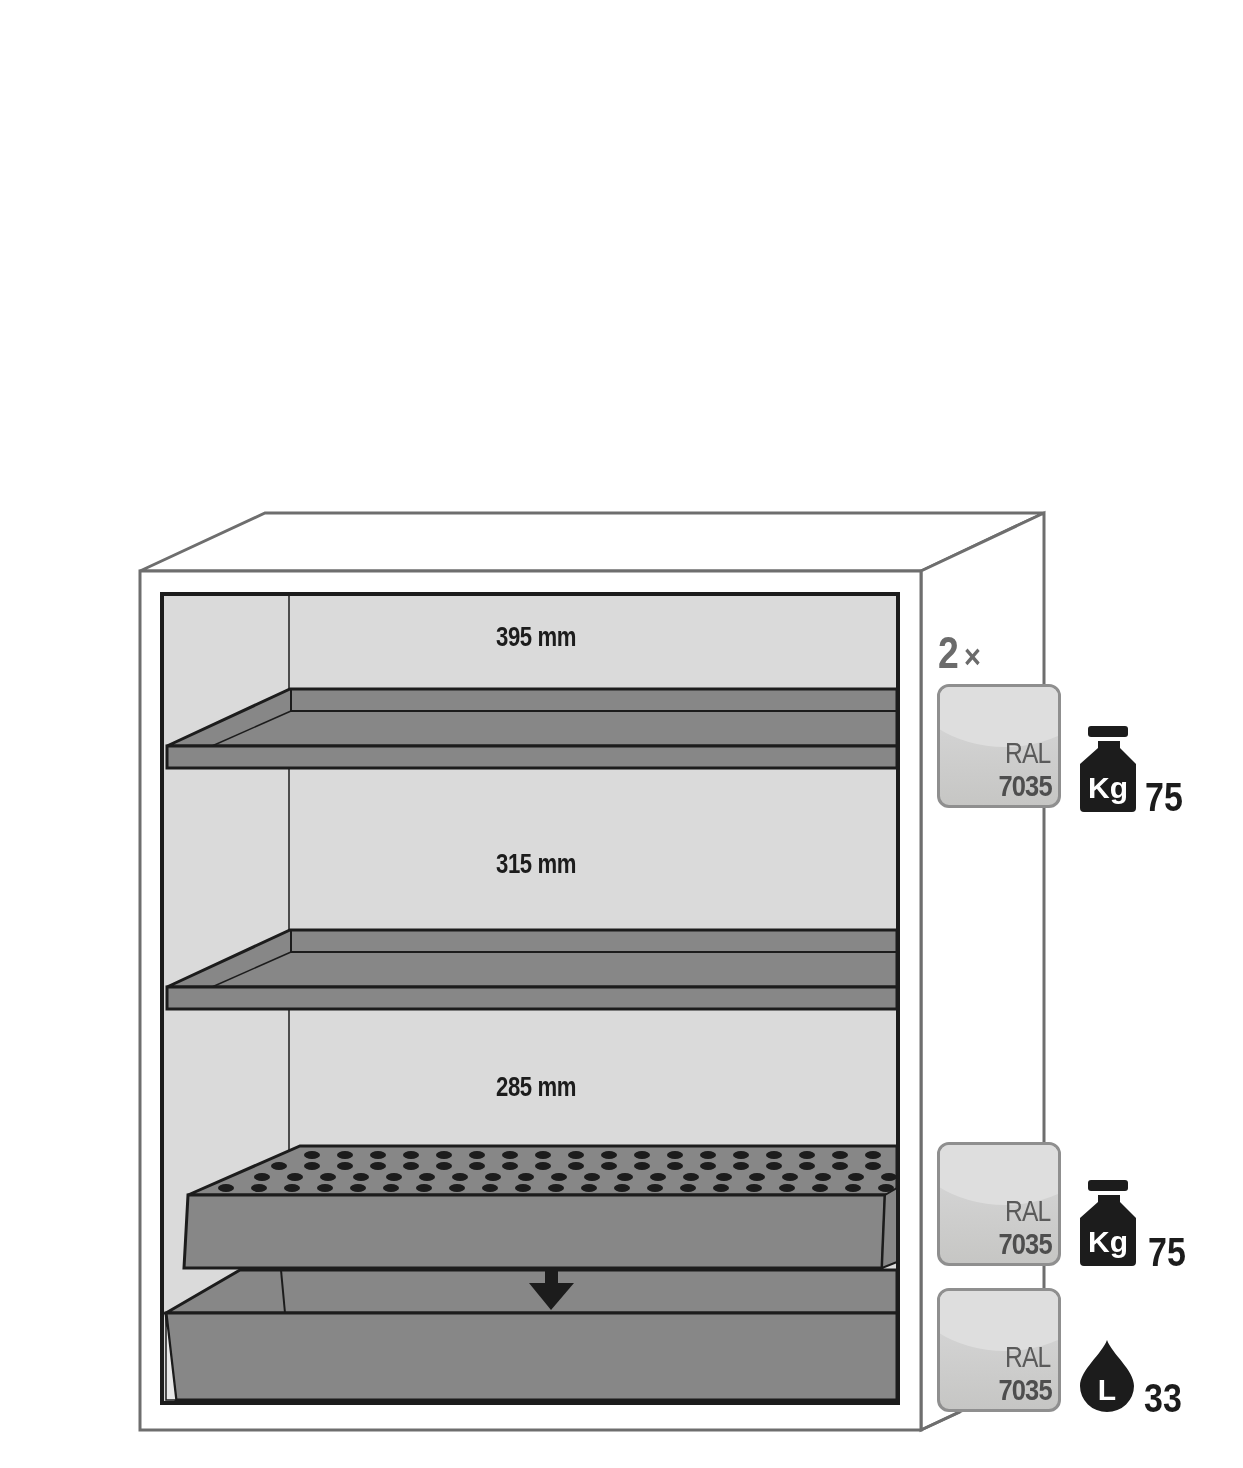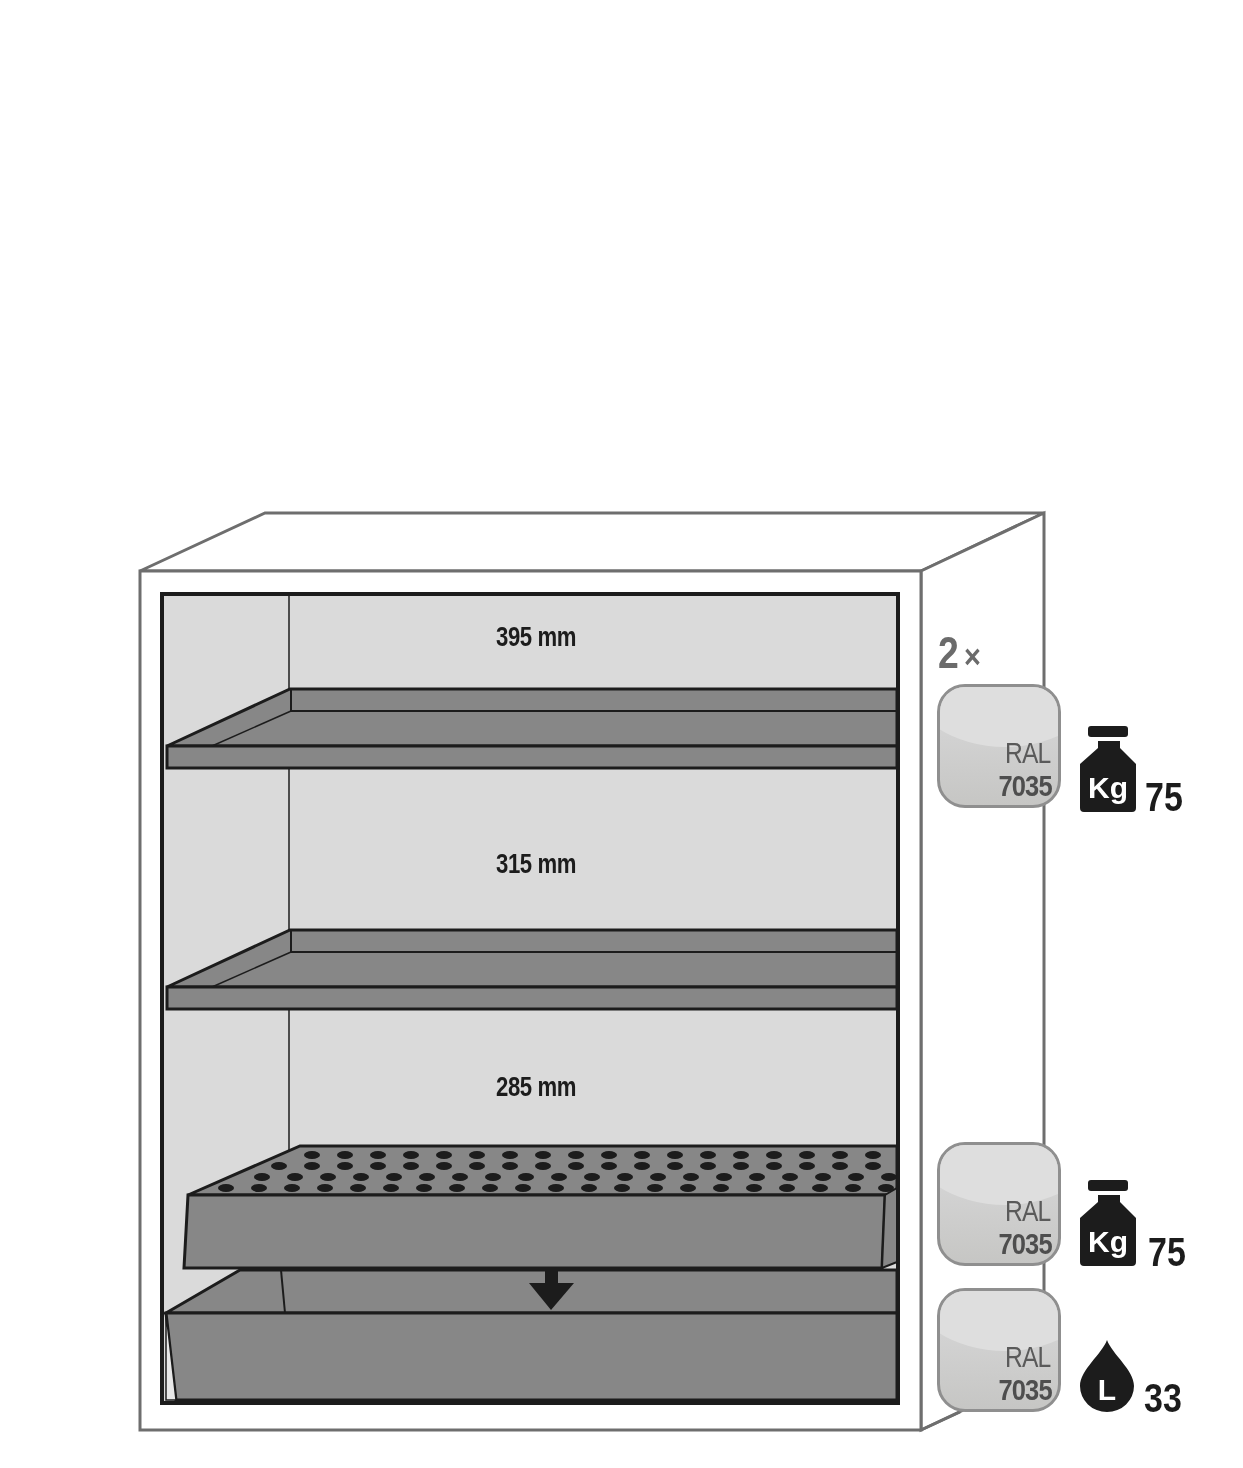--- a/index.html
+++ b/index.html
@@ -6,21 +6,21 @@
     body { width: 1243px; height: 1468px; position: relative; overflow: hidden;
            font-family: "Liberation Sans", sans-serif; }
     #stage { position: absolute; left: 0; top: 0; width: 1243px; height: 1468px; }
     .dim-label { position: absolute; font-family: "Liberation Sans", sans-serif; font-weight: bold;
                  font-size: 27px; color: #1c1c1c; letter-spacing: -0.5px; transform: scaleX(0.82);
                  transform-origin: center; white-space: nowrap; text-align: center; width: 200px; }
     .qty-label { position: absolute; left: 938px; top: 628px; font-weight: bold; font-size: 44px;
                  color: #6b6b6b; transform: scaleX(0.85); transform-origin: left; }
     .qty-label .x { font-size: 34px; margin-left: 6px; }
     .ral-swatch { position: absolute; left: 937px; width: 124px; height: 124px; border: 3px solid #8f8f8f;
-                  border-radius: 28px; box-sizing: border-box; overflow: hidden;
+                  border-radius: 12px; box-sizing: border-box; overflow: hidden;
                   background: linear-gradient(180deg, #dcdcdc 0%, #d2d2d2 40%, #c6c6c4 100%); }
     .ral-swatch .sheen { position: absolute; left: -30px; top: -70px; width: 190px; height: 130px;
                          border-radius: 50%; background: #dedede; }
     .ral-swatch .ral { position: absolute; right: 8px; top: 50px; font-size: 29px; color: #5a5a5a;
                        transform: scaleX(0.85); transform-origin: right; letter-spacing: -1px; }
     .ral-swatch .code { position: absolute; right: 6px; top: 82px; font-size: 30px; font-weight: bold;
                         color: #4e4e4e; transform: scaleX(0.85); transform-origin: right; letter-spacing: -1px; }
     .icon-box { position: absolute; }
     .icon-value { position: absolute; font-weight: bold; font-size: 40px; color: #1c1c1c;
                   transform: scaleX(0.85); transform-origin: left; }

